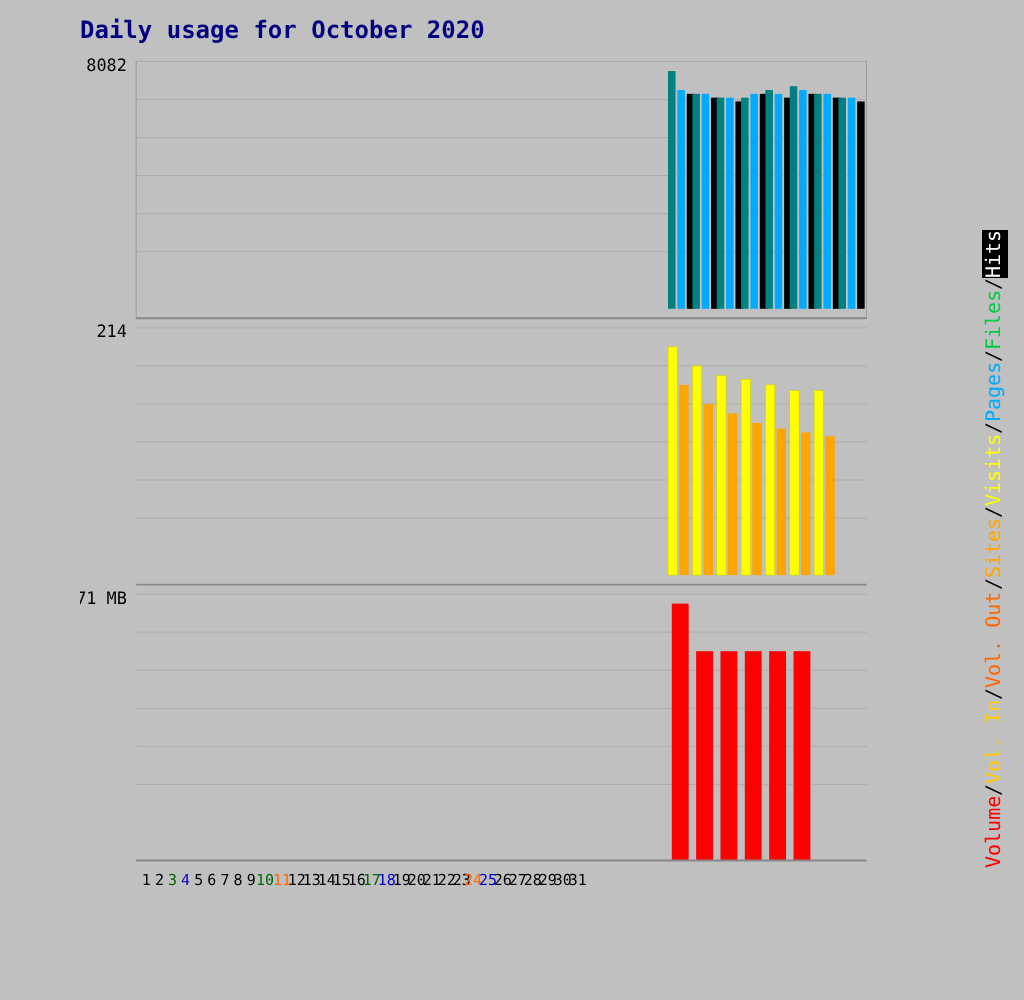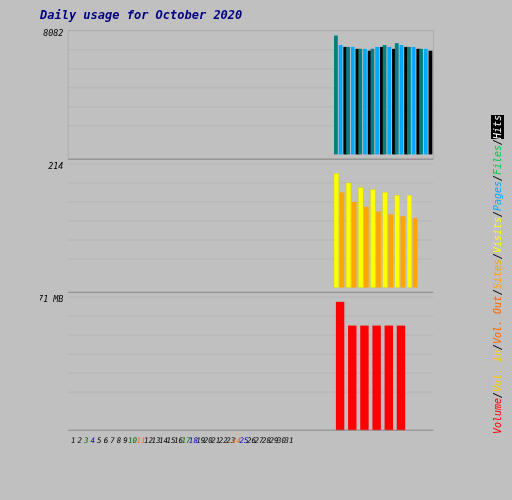--- a/index.html
+++ b/index.html
@@ -10,21 +10,20 @@
       width: 512px;
       height: 500px;
       overflow: hidden;
     }
     .chart-container {
       background: #c0c0c0;
       width: 512px;
       height: 500px;
       position: relative;
       padding: 8px 60px 40px 40px;
-      font-style: italic;
     }
     .chart-title {
       color: #000080;
       font-size: 12px;
       font-weight: bold;
       margin-bottom: 4px;
       white-space: nowrap;
     }
     .leg-out { color: #ff6600; }
     .leg-in { color: #ffff00; }

